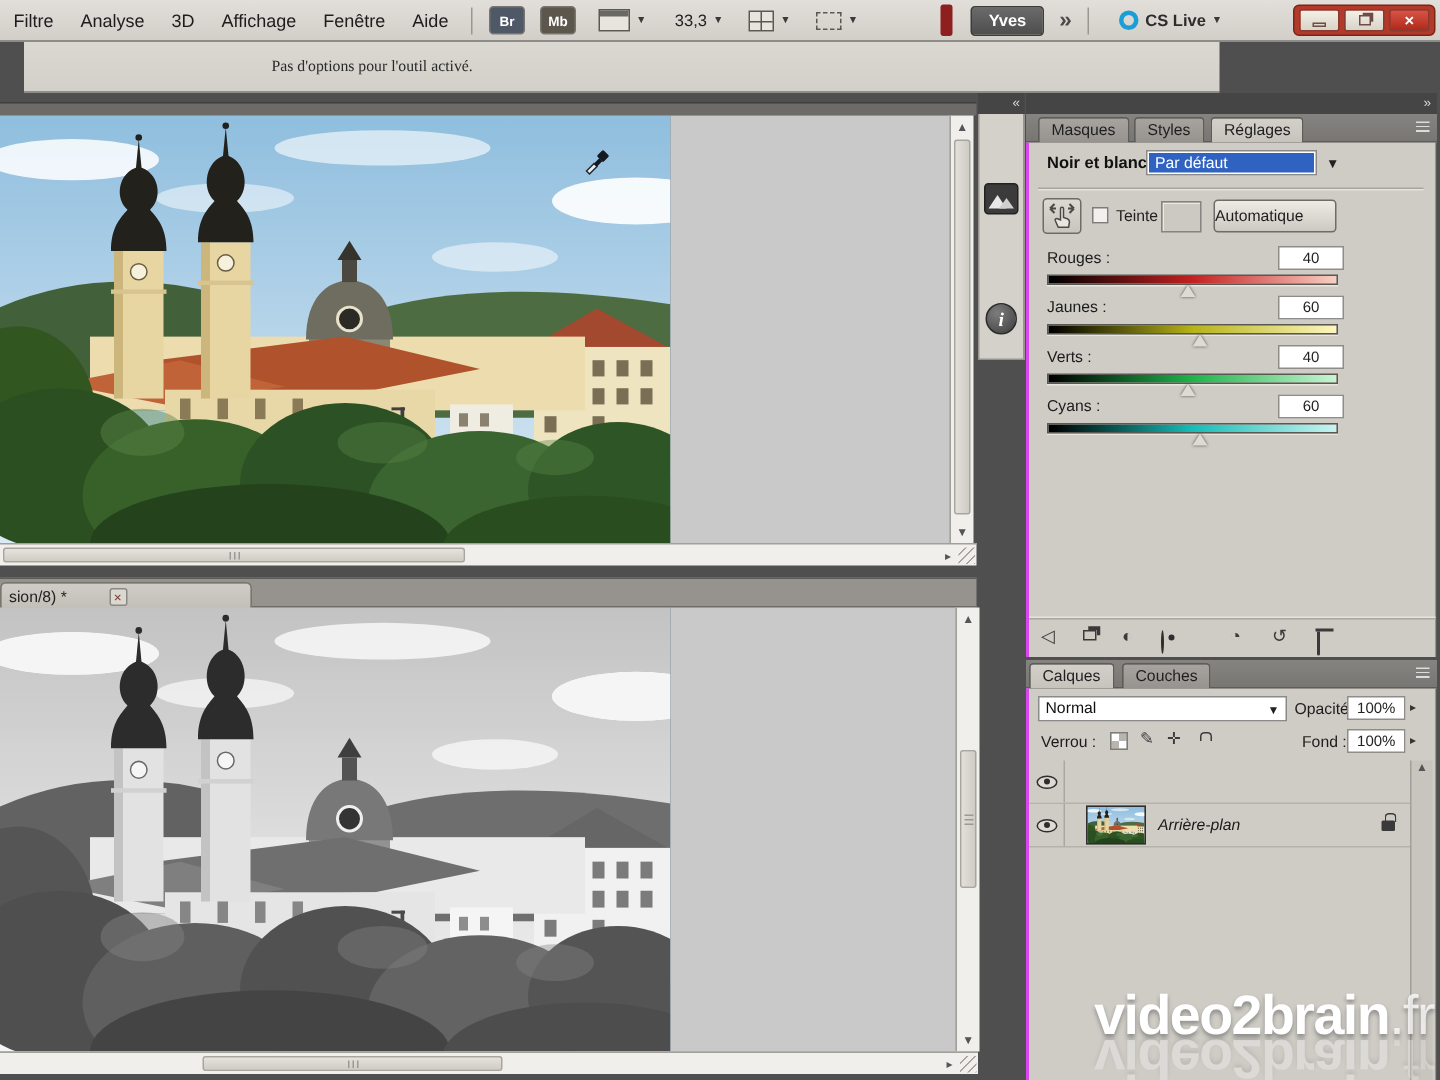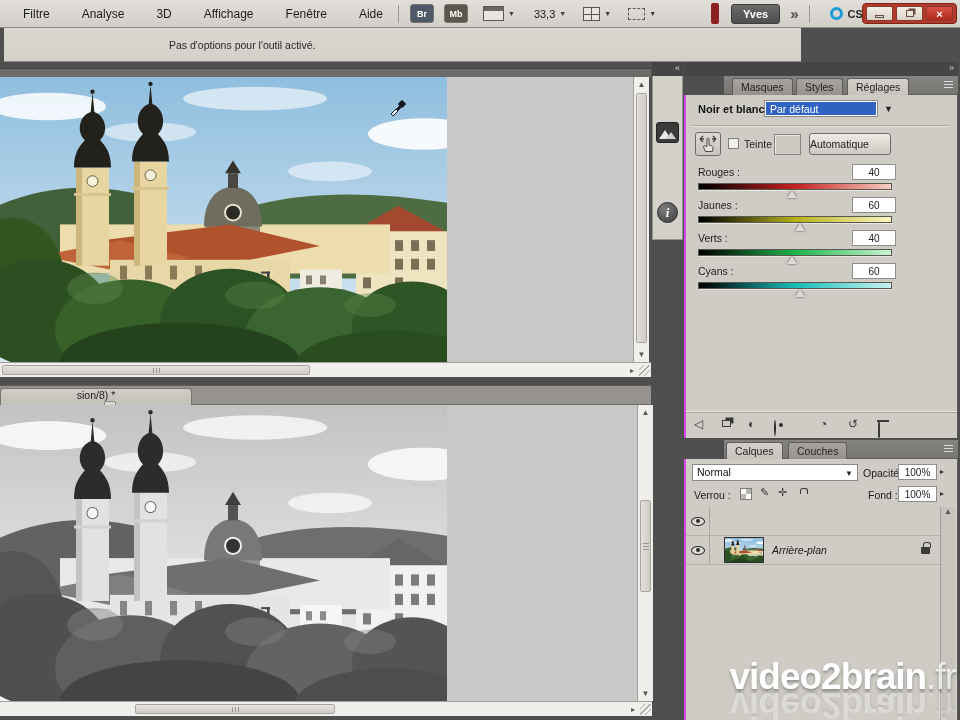--- a/index.html
+++ b/index.html
@@ -4,21 +4,21 @@
 <style>
   * { margin:0; padding:0; box-sizing:border-box; }
   html,body { width:960px; height:720px; overflow:hidden; }
   body { font-family:"Liberation Sans", sans-serif; }
   #app { position:relative; width:960px; height:720px; background:#4f4f4f; overflow:hidden; }
 
   
   .menubar { position:absolute; left:0; top:0; width:960px; height:28px;
     background:linear-gradient(#e2dfda,#d2cfc9); border-bottom:1px solid #8e8c88;
     display:flex; align-items:center; font-size:12px; color:#1d1d1d; }
-  .menu-item { padding:0 9px; cursor:default;margin-left:14px; }
+  .menu-item { padding:0 9px; cursor:default; }
   .mb-sep { width:1px; height:18px; background:#9a9792; margin:0 6px; }
   .tool-btn { width:24px; height:19px; border:1px solid #77756f; border-radius:3px;
     color:#fff; font-size:9px; font-weight:bold; display:flex; align-items:center;
     justify-content:center; margin:0 5px; }
   .tool-btn.br { background:#4e5866; }
   .tool-btn.mb { background:#5d564c; }
   .mini-icon { display:inline-block; border:1px solid #5a5853; background:#e8e5df; }
   .icon-layout { width:21px; height:15px; margin-left:10px; position:relative; }
   .icon-layout::before { content:''; position:absolute; left:0; top:0; right:0; height:4px; background:#6a6863; }
   .icon-grid { width:17px; height:14px; margin-left:14px; position:relative; }
@@ -36,22 +36,22 @@
   .cs-label { font-size:11px; font-weight:bold; color:#2b2b2b; }
   .winctl { position:absolute; right:3px; top:3px; background:#b23a2b; border:1px solid #7e2417;
     border-radius:4px; padding:2px 3px; display:flex; gap:3px; }
   .winbtn { width:27px; height:15px; border-radius:2px; border:1px solid #8a3a30;
     background:linear-gradient(#f4f0e6,#d9d4c8); display:flex; align-items:center; justify-content:center; }
   .winbtn .glyph-min { width:9px; height:3px; border:1px solid #6e4b44; margin-top:6px; }
   .winbtn .glyph-rest { width:8px; height:7px; border:1px solid #6e4b44; box-shadow:2px -2px 0 -0.5px #6e4b44; }
   .winbtn.close { background:linear-gradient(#d85445,#b02a1c); color:#fff; font-size:11px; font-weight:bold; }
 
   
-  .optionsbar { position:absolute; left:4px; top:28px; width:797px; height:34px;
-    background:linear-gradient(#dbd8d2,#d3d0ca); border-bottom:1px solid #8e8c88; }
+  .optionsbar { position:absolute; left:16px; top:28px; width:797px; height:34px;
+    background:linear-gradient(#dbd8d2,#d3d0ca); border-bottom:1px solid #8e8c88;font-family:Liberation Serif, serif; }
   .opt-msg { position:absolute; left:165px; top:11px; font-size:10.5px; color:#2a2a2a; }
 
   
   .doc1-titlebar { position:absolute; left:0; top:68px; width:651px; height:9px;
     background:#6d6b68; border-top:1px solid #3e3e3e; }
   .photo { position:absolute; left:0; width:447px; overflow:hidden; background:#9ec5e2; }
   .photo svg, .layer-thumb svg { width:100%; height:100%; display:block; }
   .photo.color { top:77px; height:285px; }
   .photo.bw { top:405px; height:296px; }
   .photo.bw .scene-slot { filter:grayscale(1) brightness(1.1) contrast(.92); display:block; width:100%; height:100%; }
@@ -78,23 +78,23 @@
   .ht1 { left:2px; width:308px; }
   .ht2 { left:135px; width:200px; }
   .hgrip { position:absolute; left:50%; top:2px; width:1px; height:5px; background:#999;
     box-shadow:3px 0 0 #999, -3px 0 0 #999; }
   .hscroll .rarrow { position:absolute; right:17px; top:3px; }
   .corner-grip { position:absolute; right:1px; top:2px; width:11px; height:11px;
     background:repeating-linear-gradient(135deg, transparent 0 3px, #a8a5a0 3px 4px); }
 
   .doc2-tabbar { position:absolute; left:0; top:385px; width:651px; height:20px;
     background:#96938f; border-top:1px solid #5e5c59; border-bottom:1px solid #6e6c68; }
-  .doc2-tab { position:absolute; left:0; top:2px; width:192px; height:18px;
+  .doc2-tab { position:absolute; left:0; top:2px; width:168px; height:18px;
     background:linear-gradient(#d0cdc7,#c2bfb8); border:1px solid #79766f; border-bottom:none;
-    border-radius:4px 4px 0 0; font-size:10.5px; color:#222; display:flex; align-items:center; padding:0 5px;flex-direction:column; }
+    border-radius:4px 4px 0 0; font-size:10.5px; color:#222; display:flex; align-items:center; padding:0 5px; }
   .tab-close { margin-left:28px; width:12px; height:12px; border:1px solid #8a8885; background:#dbd8d2;
     font-size:9px; line-height:10px; text-align:center; color:#7c3a33; border-radius:2px; }
 
   .eyedropper { position:absolute; left:388px; top:98px; width:20px; height:20px; }
 
   
   .iconstrip { position:absolute; left:652px; top:62px; width:31px; height:178px; }
   .strip-head { height:14px; background:#454545; color:#d8d8d8; font-size:9px;
     text-align:right; padding:1px 4px 0 0; letter-spacing:-1px; }
   .strip-body { height:164px; background:#d4d1cb; border:1px solid #98958e; border-top:none; position:relative; }
@@ -108,21 +108,21 @@
     background:radial-gradient(circle at 35% 30%, #7d7d7d,#3e3e3e); border:1px solid #2b2b2b; border-radius:50%;
     color:#fff; font-family:"Liberation Serif",serif; font-style:italic; font-weight:bold;
     font-size:13px; text-align:center; line-height:19px; }
 
   
   .rightdock { position:absolute; left:684px; top:62px; width:274px; height:658px; }
   .dock-head { height:14px; background:#454545; color:#d8d8d8; font-size:9px;
     text-align:right; padding:1px 5px 0 0; letter-spacing:-1px; }
 
   .ptabbar { position:relative; height:19px; background:linear-gradient(#868480,#787672);
-    border-bottom:1px solid #5e5c58;margin-left:40px; }
+    border-bottom:1px solid #5e5c58; }
   .ptab { position:absolute; top:2px; height:17px; font-size:10.5px; padding:2px 8px 0;
     border:1px solid #5e5c58; border-bottom:none; border-radius:3px 3px 0 0;
     background:linear-gradient(#a7a4a0,#96938f); color:#1f1f1f; }
   .ptab.active { background:linear-gradient(#d3d0ca,#c6c3bd); }
   .pmenu { position:absolute; right:5px; top:4px; width:16px; height:10px; color:#dcdcdc; font-size:7px; }
   .pmenu::after { content:''; position:absolute; right:0; top:1px; width:9px; height:7px;
     background:repeating-linear-gradient(#dcdcdc 0 1px, transparent 1px 3px); }
 
   .panel-body { position:relative; background:#cfccc6; border-left:2px solid #d946ef; border-right:1px solid #5e5c58; }
   .adj-body { height:343px; }

